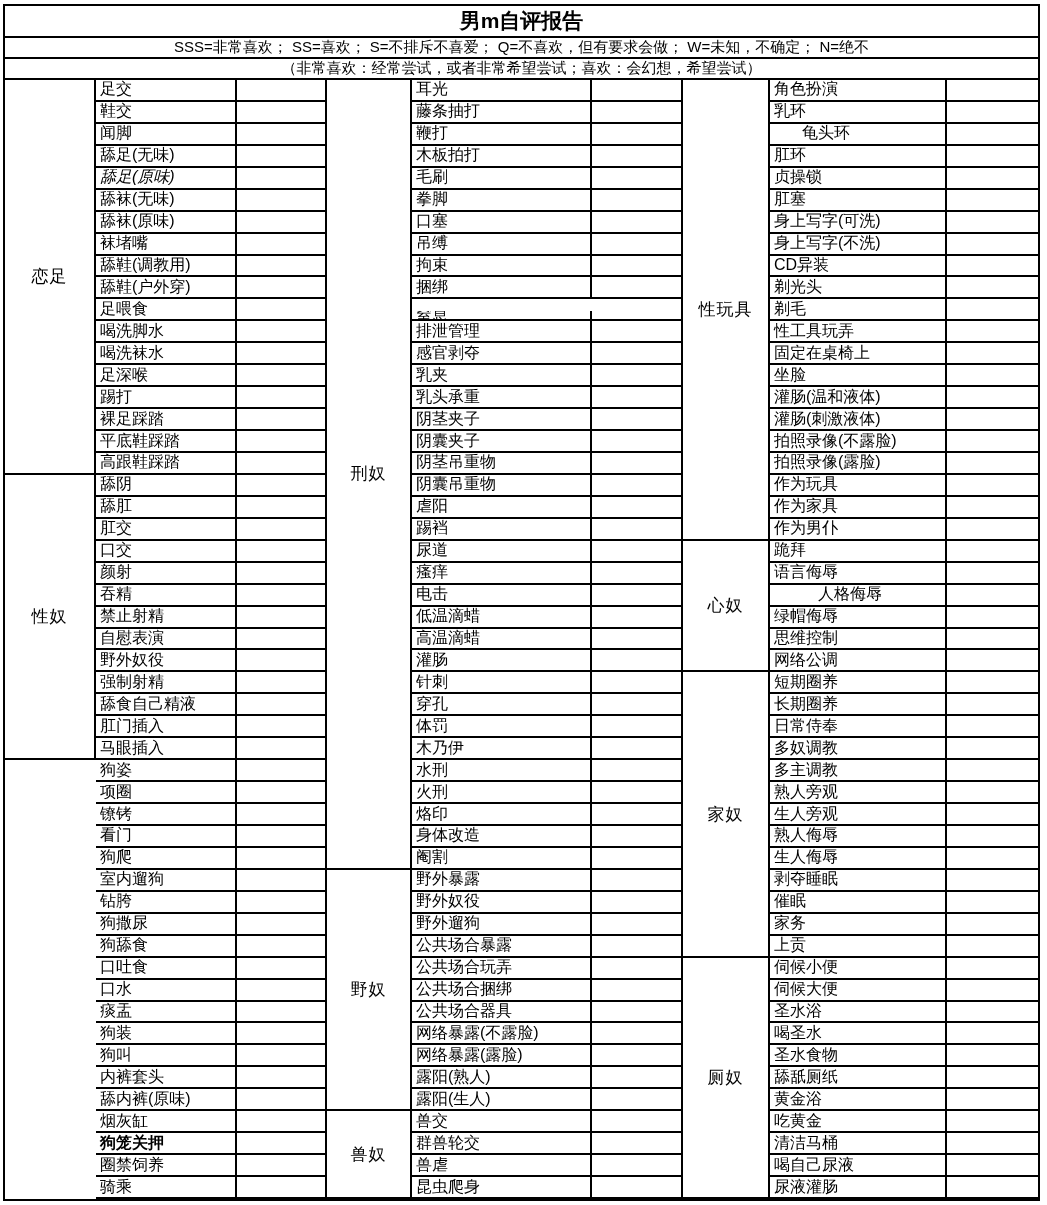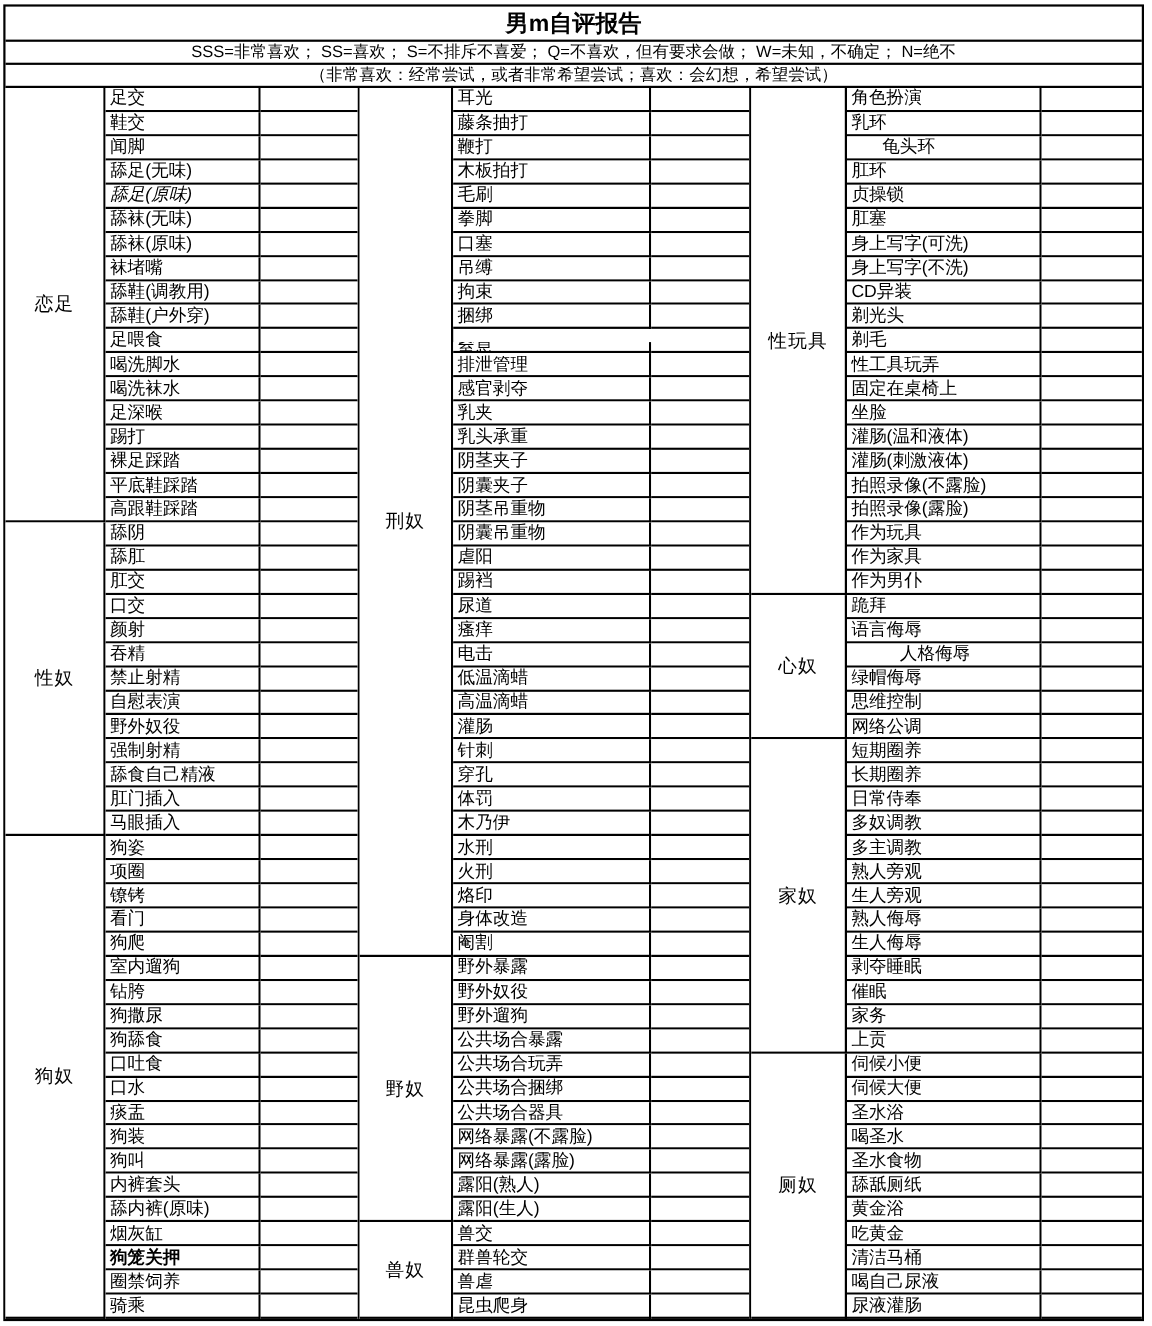--- a/index.html
+++ b/index.html
@@ -110,21 +110,20 @@
           <div class="cell item" style="grid-area: 27 / 2;">野外奴役</div>
           <div class="cell blank" style="grid-area: 27 / 3;"></div>
           <div class="cell item" style="grid-area: 28 / 2;">强制射精</div>
           <div class="cell blank" style="grid-area: 28 / 3;"></div>
           <div class="cell item" style="grid-area: 29 / 2;">舔食自己精液</div>
           <div class="cell blank" style="grid-area: 29 / 3;"></div>
           <div class="cell item" style="grid-area: 30 / 2;">肛门插入</div>
           <div class="cell blank" style="grid-area: 30 / 3;"></div>
           <div class="cell item" style="grid-area: 31 / 2;">马眼插入</div>
           <div class="cell blank" style="grid-area: 31 / 3;"></div>
-          <div class="cell cat" style="grid-area: 32 / 1 / span 20;">狗奴</div>
           <div class="cell item" style="grid-area: 32 / 2;">狗姿</div>
           <div class="cell blank" style="grid-area: 32 / 3;"></div>
           <div class="cell item" style="grid-area: 33 / 2;">项圈</div>
           <div class="cell blank" style="grid-area: 33 / 3;"></div>
           <div class="cell item" style="grid-area: 34 / 2;">镣铐</div>
           <div class="cell blank" style="grid-area: 34 / 3;"></div>
           <div class="cell item" style="grid-area: 35 / 2;">看门</div>
           <div class="cell blank" style="grid-area: 35 / 3;"></div>
           <div class="cell item" style="grid-area: 36 / 2;">狗爬</div>
           <div class="cell blank" style="grid-area: 36 / 3;"></div>

